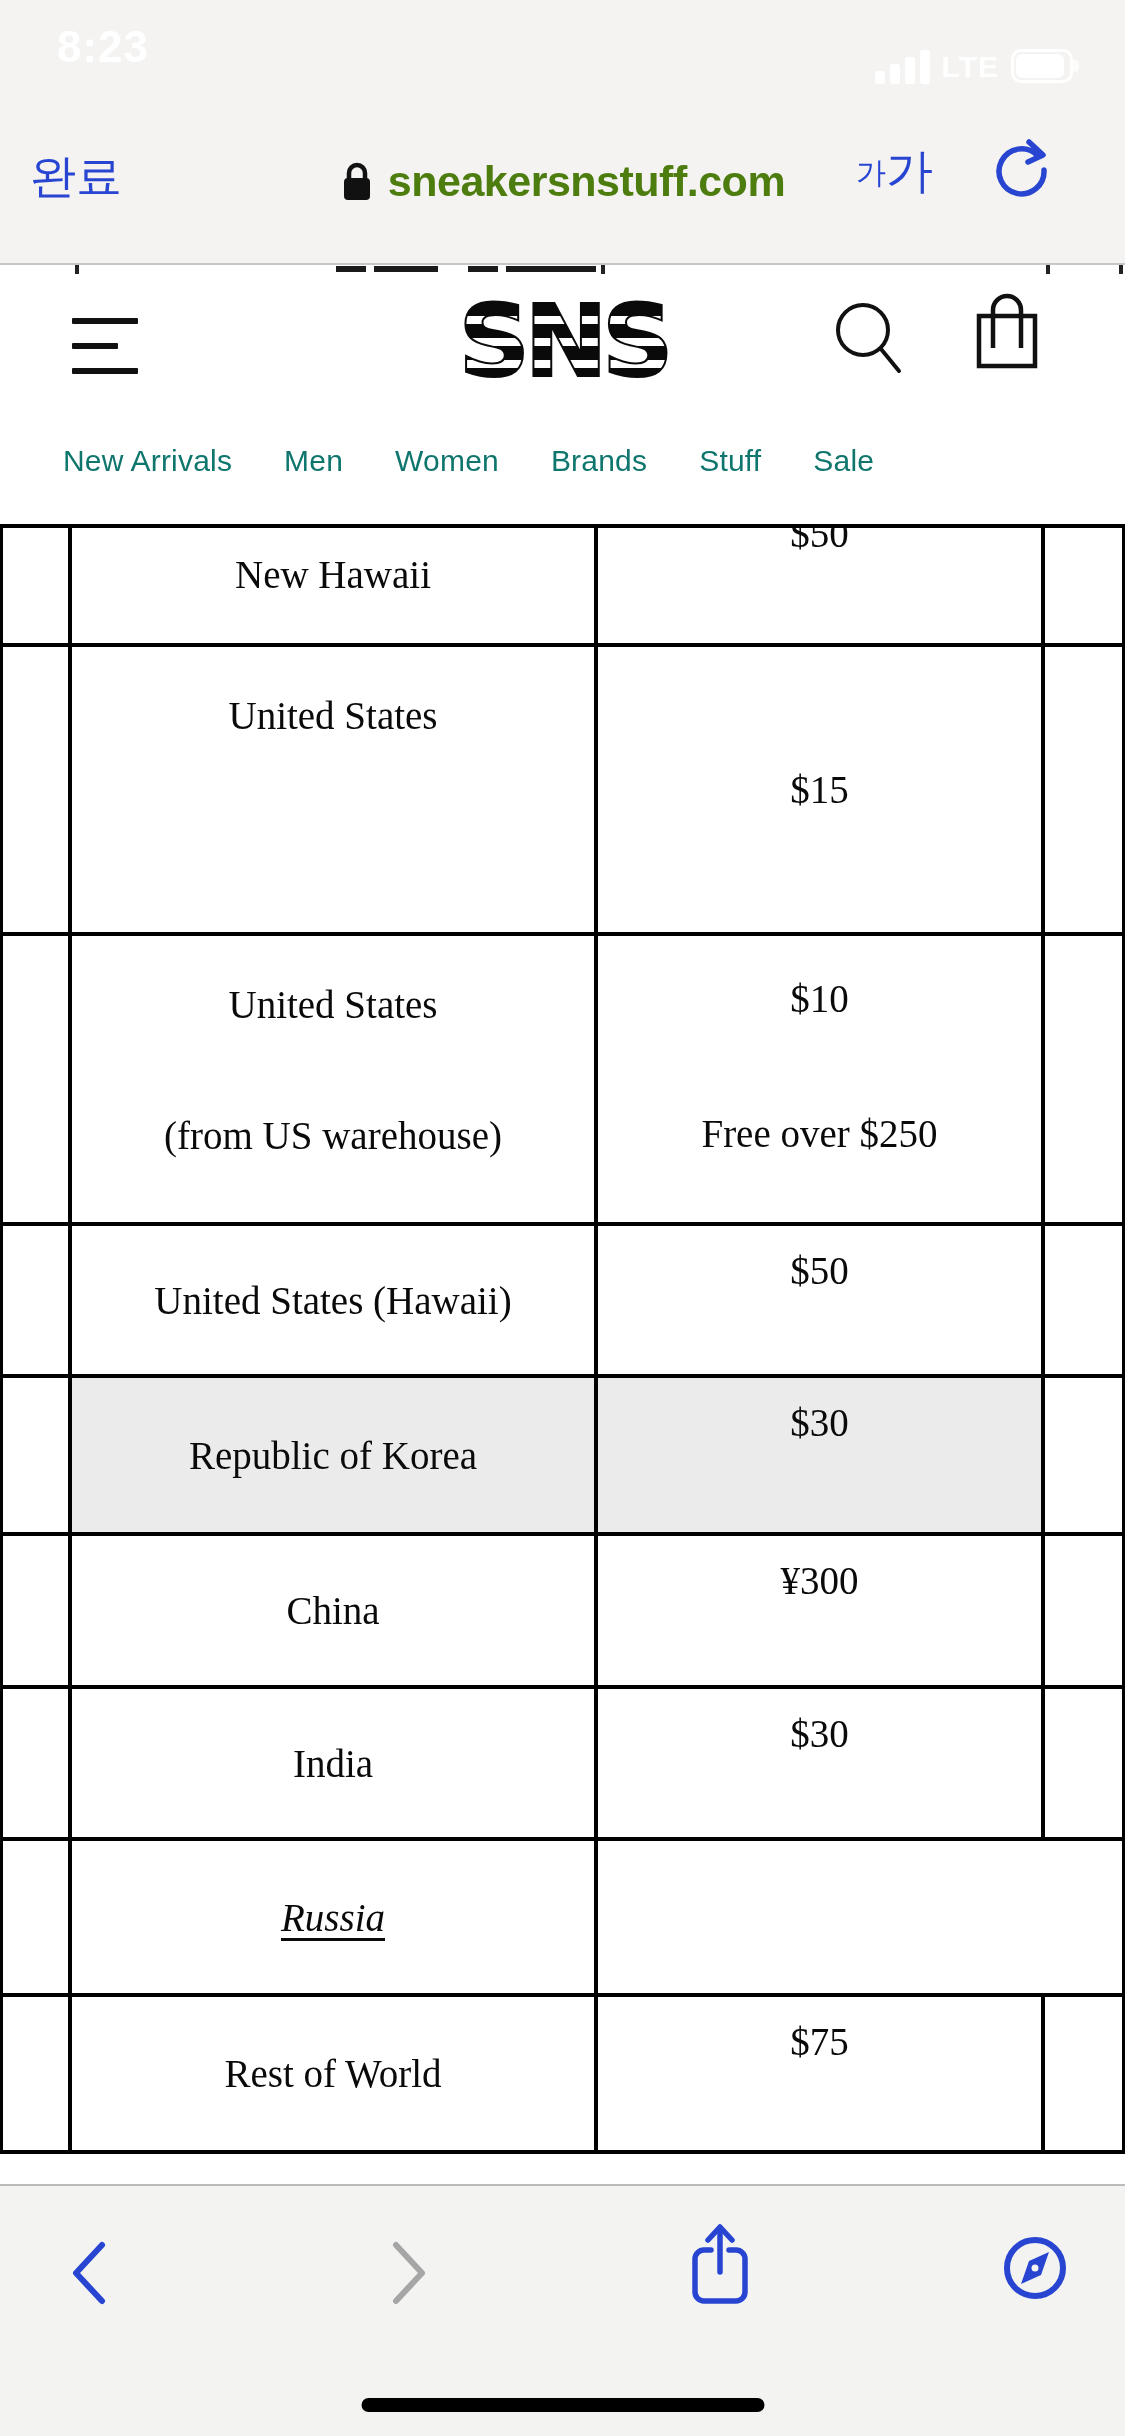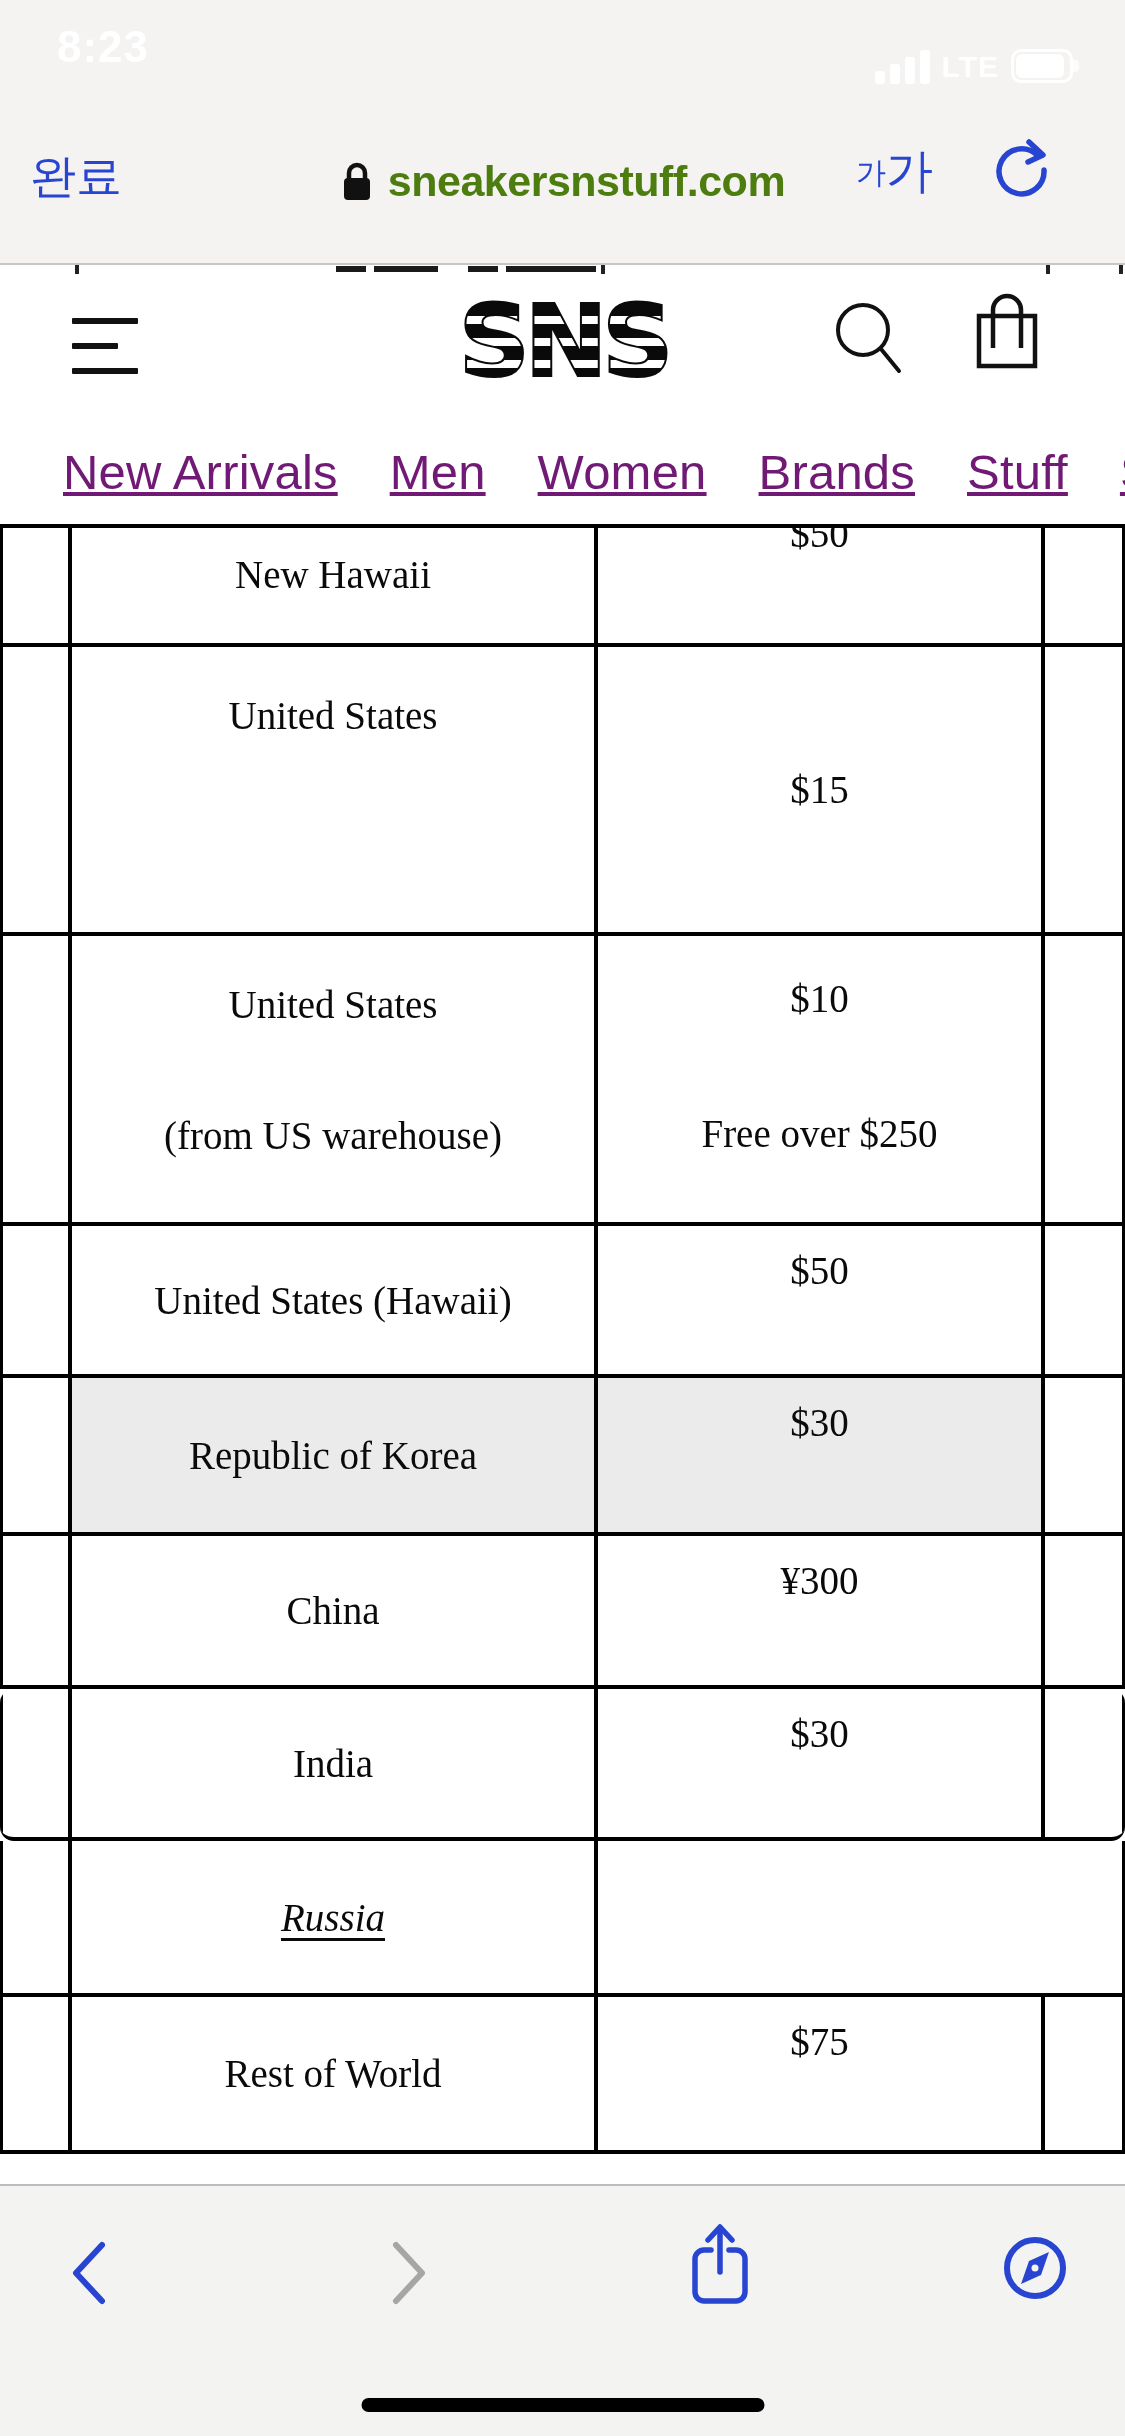--- a/index.html
+++ b/index.html
@@ -45,38 +45,38 @@
   .hb1{top:0;width:66px;}
   .hb2{top:25px;width:46px;}
   .hb3{top:50px;width:66px;}
   .logo-wrap{position:absolute;left:50%;top:6px;transform:translateX(-50%);}
   .hdr-search{position:absolute;left:833px;top:26px;}
   .hdr-bag{position:absolute;left:972px;top:16px;}
 
   
   .site-nav{position:absolute;top:440px;left:0;width:100%;height:84px;background:#fff;overflow:hidden;white-space:nowrap;}
   .site-nav .nav-row{display:flex;gap:52px;padding-left:63px;padding-top:4px;}
-  .nav-item{font-size:49px;color:#701a75;letter-spacing:0.2px;text-decoration:underline;}
+  .nav-item{font-size:30px;color:#0f766e;letter-spacing:0.2px;}
 
   
   .table-zone{position:absolute;top:524px;left:0;width:1125px;border-top:4px solid #000;}
   .trow{display:flex;width:1125px;border-bottom:4px solid #000;overflow:hidden;
         font-family:"Liberation Serif","DejaVu Serif",serif;font-size:39px;color:#0a0a0a;}
   .stub-l{width:68px;border-left:3px solid #000;}
   .stub-r{flex:1;border-right:3px solid #000;}
   .cell{display:flex;flex-direction:column;align-items:center;text-align:center;}
   .country{width:530px;border-left:4px solid #000;border-right:4px solid #000;justify-content:center;}
   .price{width:447px;border-right:4px solid #000;justify-content:flex-start;padding-top:22px;}
   .h-nz{height:119px;}
   .h-useu{height:289px;}
   .h-usus{height:290px;}
   .h-haw{height:152px;}
   .h-kor{height:158px;}
   .h-chn{height:153px;}
-  .h-ind{height:152px;border-radius:14px;}
+  .h-ind{height:152px;}
   .h-rus{height:156px;}
   .h-row{height:157px;}
   .country.two{justify-content:flex-start;padding-top:46px;gap:86px;}
   .price.two{padding-top:40px;gap:90px;text-align:center;}
   .price.centered{justify-content:center;padding-top:0;}
   .country.top{justify-content:flex-start;padding-top:24px;}
   .price.clipped{padding-top:0;}
   .price.clipped span{margin-top:-17px;}
   .hl .country,.hl .price{background:#ebebeb;}
   .link-text{text-decoration:underline;text-underline-offset:7px;cursor:pointer;font-style:italic;}

